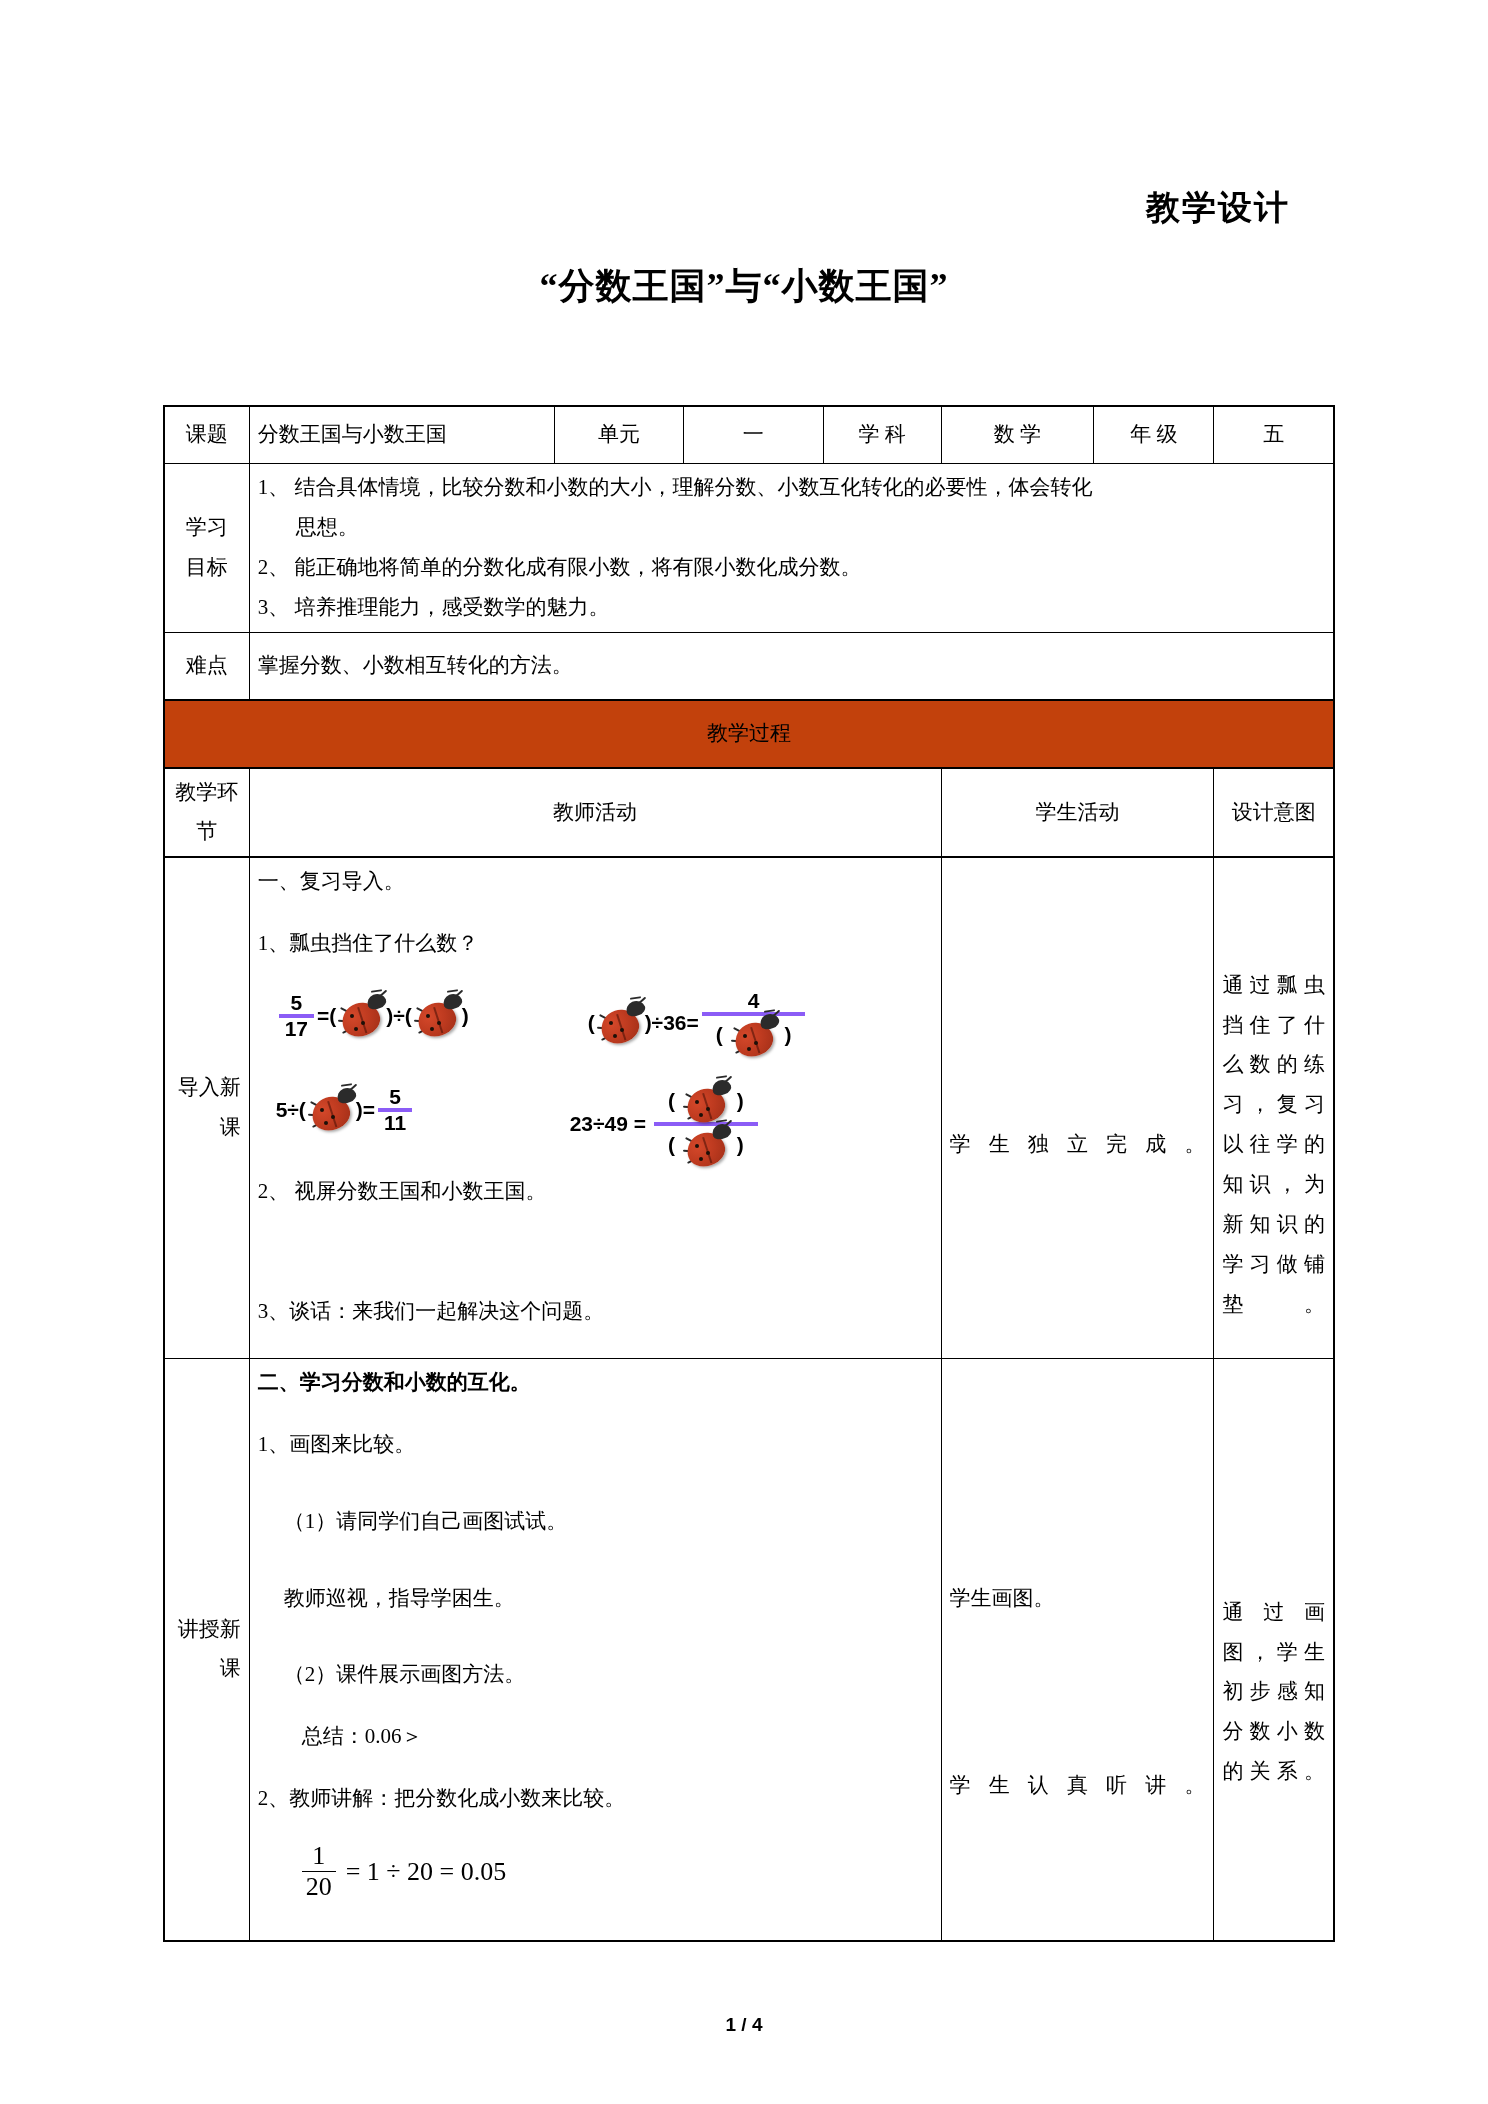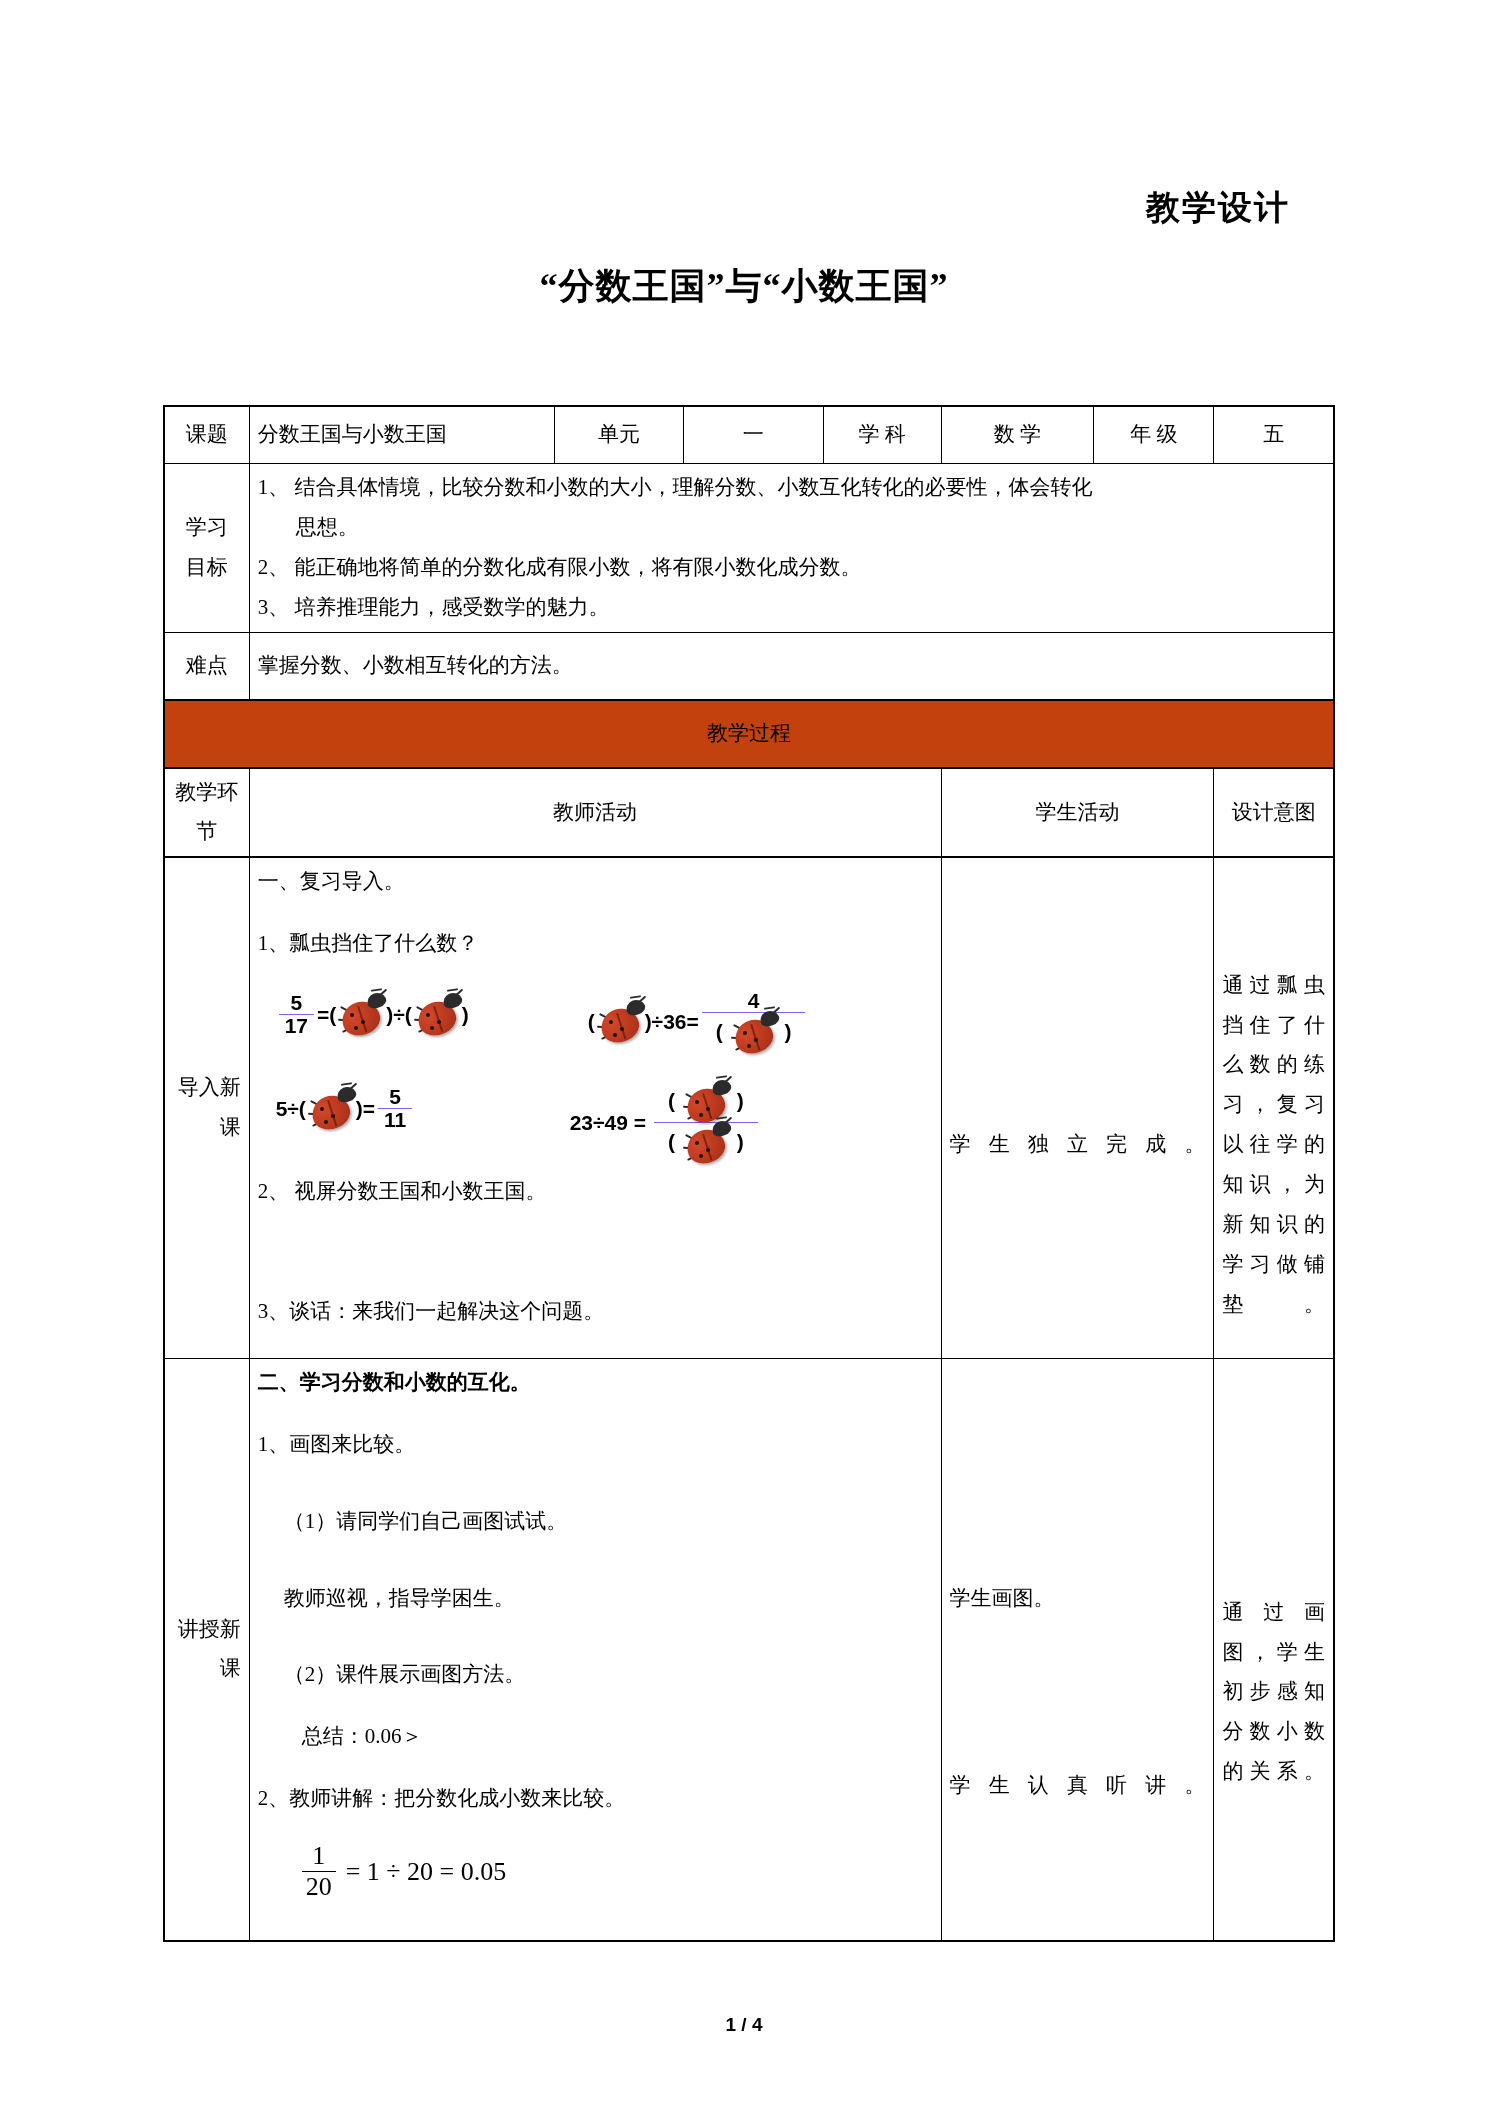--- a/index.html
+++ b/index.html
@@ -146,21 +146,21 @@
     vertical-align: middle;
     margin: 0 3px;
   }
   .frac .num {
     line-height: 1.05;
     padding: 0 6px;
   }
   .frac .den {
     line-height: 1.05;
     padding: 0 6px;
-    border-top: 1px solid #8b5cf6;
+    border-top: 4px solid #8b5cf6;
   }
   .frac.wide .num, .frac.wide .den { padding: 0 14px; }
 
   
   .bug {
     display: inline-block;
     position: relative;
     width: 46px;
     height: 40px;
     vertical-align: middle;

